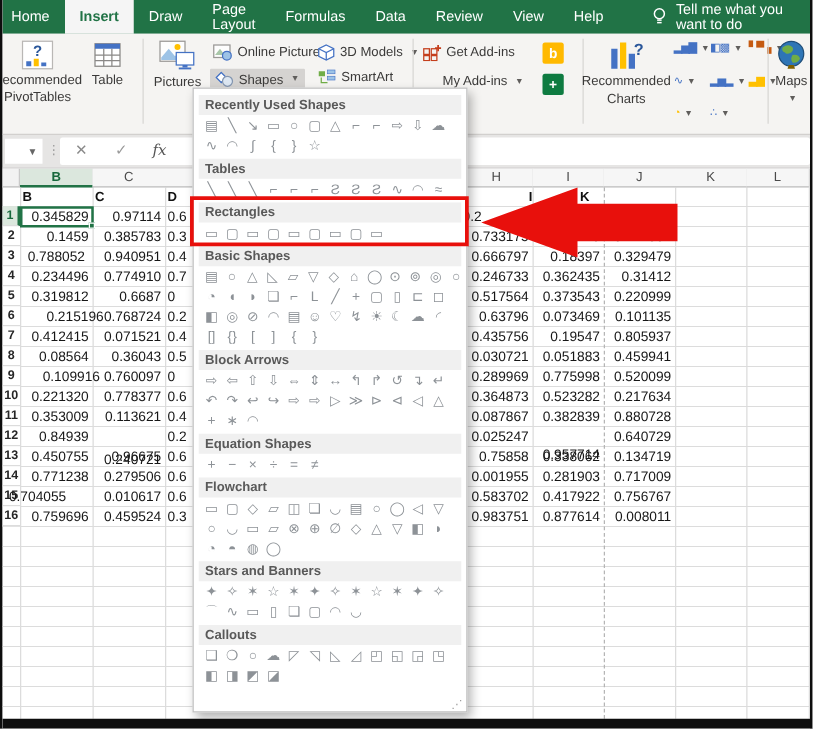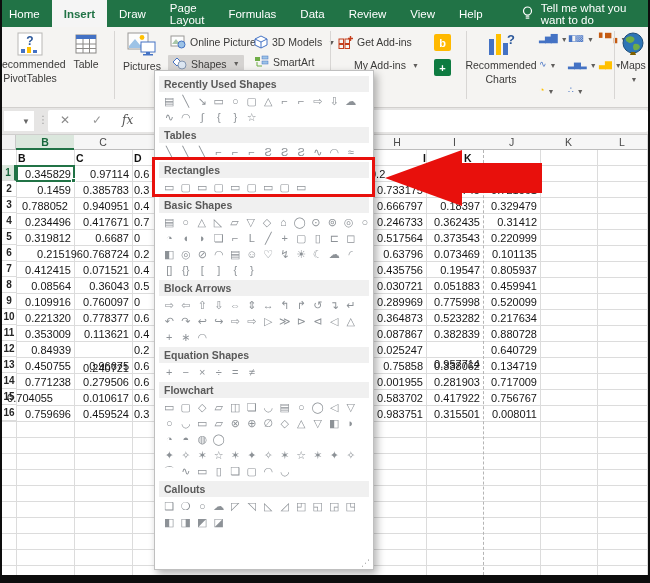--- a/index.html
+++ b/index.html
@@ -339,21 +339,21 @@
         <div class="cell" style="left: 366px; width: 59px; top: 47px;">0.733175</div>
         <div class="cell" style="left: 424px; width: 58px; top: 47px;">0.257745</div>
         <div class="cell" style="left: 481px; width: 58px; top: 47px;">0.721561</div>
         <div class="cell" style="left: 14px; width: 56px; top: 63px;">0.788052</div>
         <div class="cell" style="left: 72px; width: 59px; top: 63px;">0.940951</div>
         <div class="cell lalign" style="left: 130px; width: 59px; top: 63px;">0.4</div>
         <div class="cell" style="left: 366px; width: 59px; top: 63px;">0.666797</div>
         <div class="cell" style="left: 424px; width: 58px; top: 63px;">0.18397</div>
         <div class="cell" style="left: 481px; width: 58px; top: 63px;">0.329479</div>
         <div class="cell" style="left: 14px; width: 59px; top: 79px;">0.234496</div>
-        <div class="cell" style="left: 72px; width: 59px; top: 79px;">0.417671</div>
+        <div class="cell" style="left: 72px; width: 59px; top: 79px;">0.774910</div>
         <div class="cell lalign" style="left: 130px; width: 59px; top: 79px;">0.7</div>
         <div class="cell" style="left: 366px; width: 59px; top: 79px;">0.246733</div>
         <div class="cell" style="left: 424px; width: 58px; top: 79px;">0.362435</div>
         <div class="cell" style="left: 481px; width: 58px; top: 79px;">0.31412</div>
         <div class="cell" style="left: 14px; width: 59px; top: 95px;">0.319812</div>
         <div class="cell" style="left: 72px; width: 59px; top: 95px; padding-left: 12px;">0.6687</div>
         <div class="cell lalign" style="left: 130px; width: 59px; top: 95px;">0</div>
         <div class="cell" style="left: 366px; width: 59px; top: 95px;">0.517564</div>
         <div class="cell" style="left: 424px; width: 58px; top: 95px;">0.373543</div>
         <div class="cell" style="left: 481px; width: 58px; top: 95px;">0.220999</div>
@@ -368,21 +368,21 @@
         <div class="cell lalign" style="left: 130px; width: 59px; top: 127px;">0.4</div>
         <div class="cell" style="left: 366px; width: 59px; top: 127px;">0.435756</div>
         <div class="cell" style="left: 424px; width: 58px; top: 127px;">0.19547</div>
         <div class="cell" style="left: 481px; width: 58px; top: 127px;">0.805937</div>
         <div class="cell" style="left: 14px; width: 59px; top: 143px;">0.08564</div>
         <div class="cell" style="left: 72px; width: 59px; top: 143px;">0.36043</div>
         <div class="cell lalign" style="left: 130px; width: 59px; top: 143px;">0.5</div>
         <div class="cell" style="left: 366px; width: 59px; top: 143px;">0.030721</div>
         <div class="cell" style="left: 424px; width: 58px; top: 143px;">0.051883</div>
         <div class="cell" style="left: 481px; width: 58px; top: 143px;">0.459941</div>
-        <div class="cell" style="left: 14px; width: 59px; top: 159px;">0.109916</div>
+        <div class="cell" style="left: 14px; width: 68px; top: 159px;">0.109916</div>
         <div class="cell" style="left: 72px; width: 59px; top: 159px;">0.760097</div>
         <div class="cell lalign" style="left: 130px; width: 59px; top: 159px;">0</div>
         <div class="cell" style="left: 366px; width: 59px; top: 159px;">0.289969</div>
         <div class="cell" style="left: 424px; width: 58px; top: 159px;">0.775998</div>
         <div class="cell" style="left: 481px; width: 58px; top: 159px;">0.520099</div>
         <div class="cell" style="left: 14px; width: 59px; top: 175px;">0.221320</div>
         <div class="cell" style="left: 72px; width: 59px; top: 175px;">0.778377</div>
         <div class="cell lalign" style="left: 130px; width: 59px; top: 175px;">0.6</div>
         <div class="cell" style="left: 366px; width: 59px; top: 175px;">0.364873</div>
         <div class="cell" style="left: 424px; width: 58px; top: 175px;">0.523282</div>
@@ -414,21 +414,21 @@
         <div class="cell" style="left: 14px; width: 41px; top: 255px;">0.704055</div>
         <div class="cell" style="left: 72px; width: 59px; top: 255px;">0.010617</div>
         <div class="cell lalign" style="left: 130px; width: 59px; top: 255px;">0.6</div>
         <div class="cell" style="left: 366px; width: 59px; top: 255px;">0.583702</div>
         <div class="cell" style="left: 424px; width: 58px; top: 255px;">0.417922</div>
         <div class="cell" style="left: 481px; width: 58px; top: 255px;">0.756767</div>
         <div class="cell" style="left: 14px; width: 59px; top: 271px;">0.759696</div>
         <div class="cell" style="left: 72px; width: 59px; top: 271px;">0.459524</div>
         <div class="cell lalign" style="left: 130px; width: 59px; top: 271px;">0.3</div>
         <div class="cell" style="left: 366px; width: 59px; top: 271px;">0.983751</div>
-        <div class="cell" style="left: 424px; width: 58px; top: 271px;">0.315501</div>
+        <div class="cell" style="left: 424px; width: 58px; top: 271px;">0.877614</div>
         <div class="cell" style="left: 481px; width: 58px; top: 271px;">0.008011</div>
       </div>
     <div id="selbox">
         <div id="selhandle"></div>
       </div>
   </div>
 
   <div id="menu">
     <div id="menu-body">
         <div class="mhead">Recently Used Shapes</div>
@@ -604,20 +604,21 @@
           <span class="shp">▽</span>
           <span class="shp">◧</span>
           <span class="shp">◗</span>
         </div>
         <div class="srow">
           <span class="shp">◔</span>
           <span class="shp">◓</span>
           <span class="shp">◍</span>
           <span class="shp">◯</span>
         </div>
+        <div class="mhead">Stars and Banners</div>
         <div class="srow">
           <span class="shp">✦</span>
           <span class="shp">✧</span>
           <span class="shp">✶</span>
           <span class="shp">☆</span>
           <span class="shp">✶</span>
           <span class="shp">✦</span>
           <span class="shp">✧</span>
           <span class="shp">✶</span>
           <span class="shp">☆</span>

